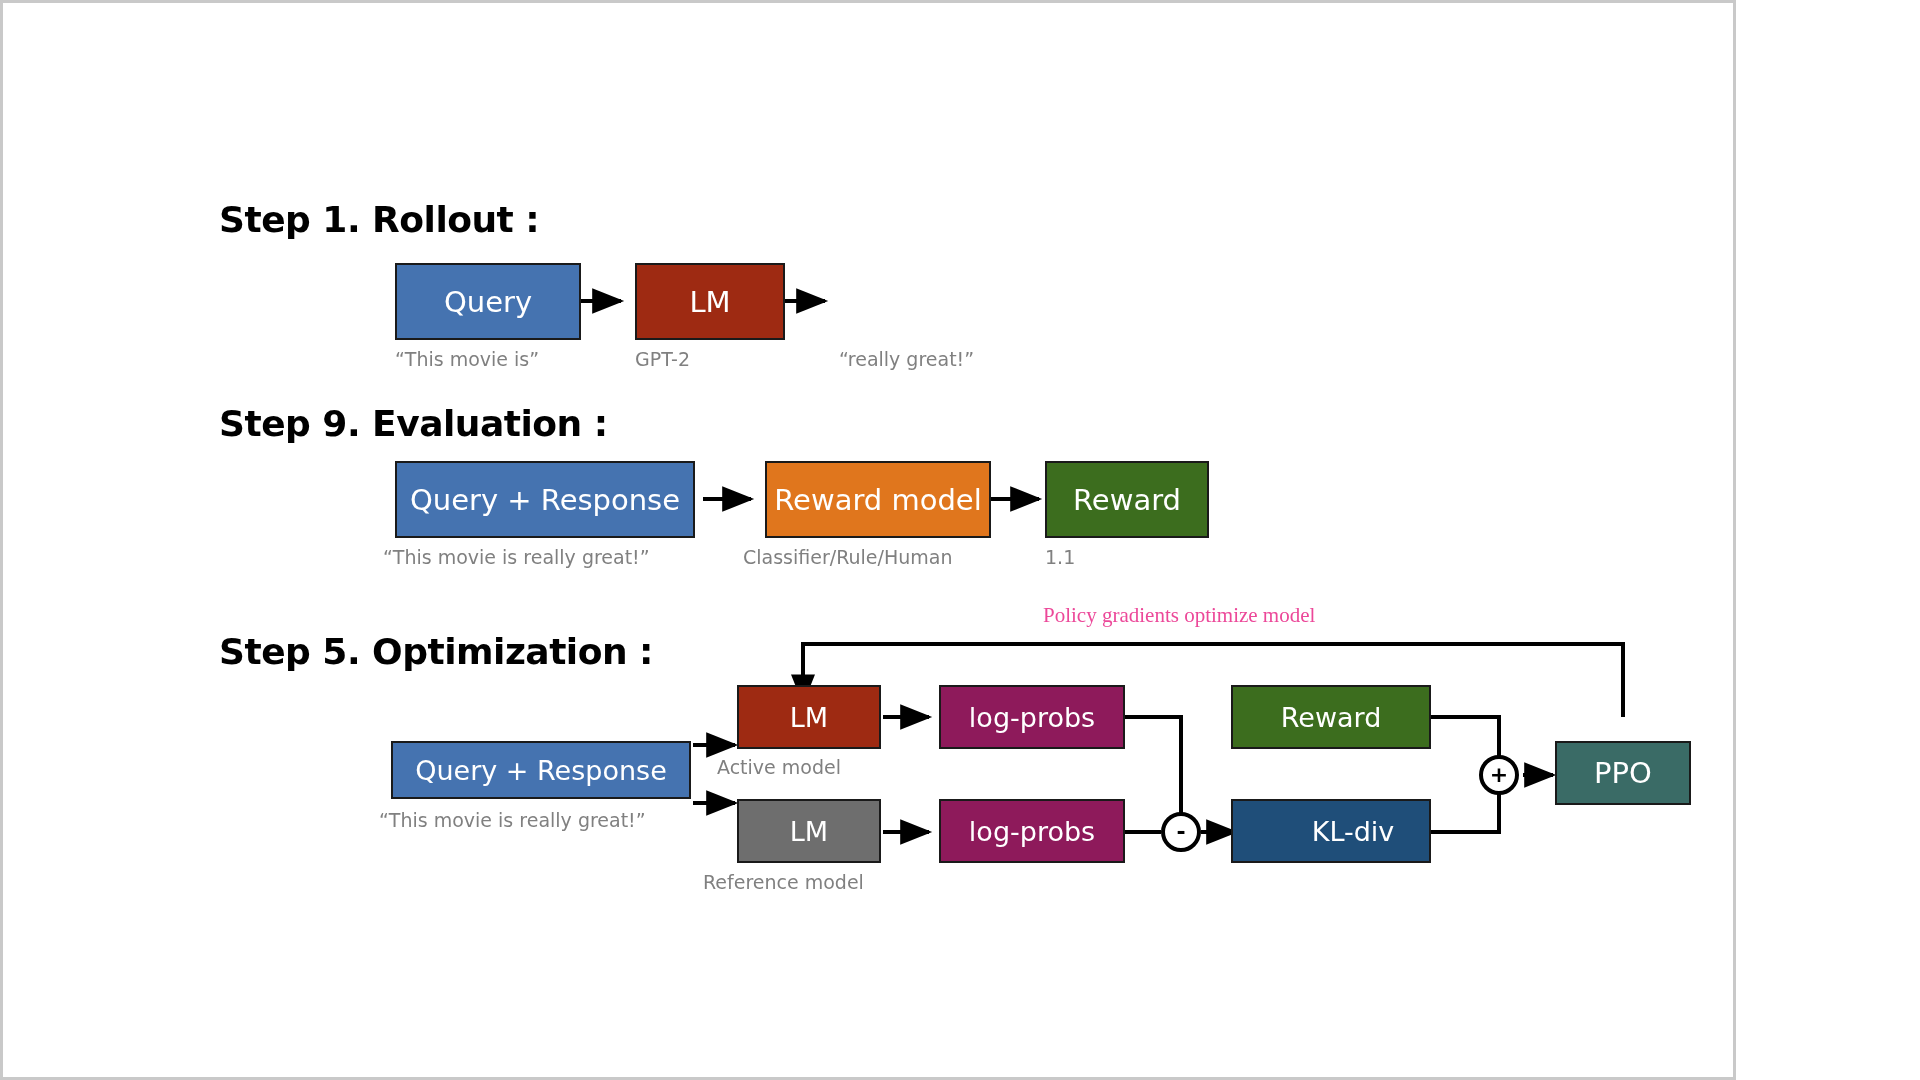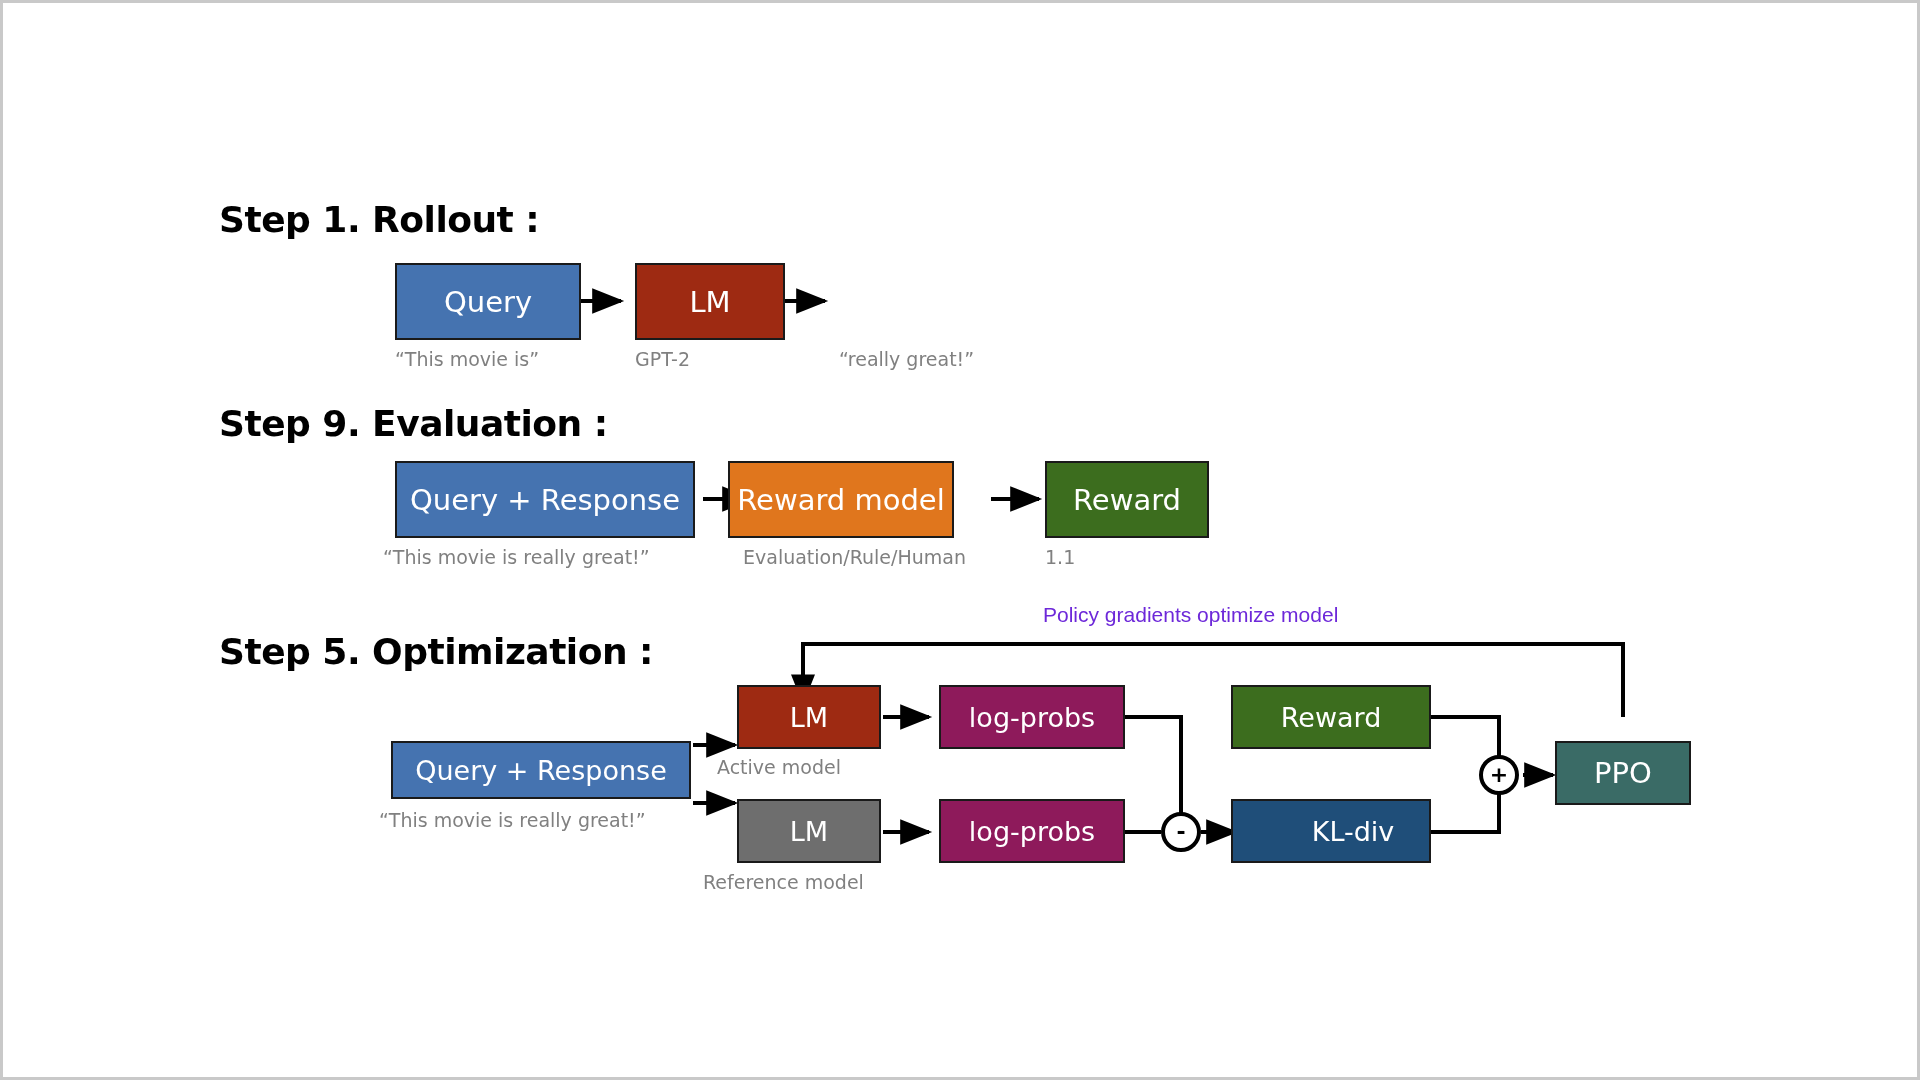--- a/index.html
+++ b/index.html
@@ -2,21 +2,21 @@
 <html><head>
 <meta charset="utf-8">
 <style>
   html,body{margin:0;padding:0;background:#ffffff;}
   body{
     width:1920px;height:1080px;
     font-family:"DejaVu Sans", sans-serif;
     overflow:hidden;
   }
   #frame{
-    position:absolute;left:0;top:0;width:1920px;height:1080px;
+    position:absolute;left:0;top:0;width:1736px;height:1080px;
     box-sizing:border-box;
     border:3px solid #c9c9c9;
     background:#ffffff;
   }
   #canvas{position:absolute;left:0;top:0;width:1920px;height:1080px;}
 
   .step-title{
     position:absolute;
     font-family:"DejaVu Sans", sans-serif;
     font-weight:bold;
@@ -42,23 +42,23 @@
     position:absolute;
     font-family:"DejaVu Sans", sans-serif;
     font-size:19px;
     color:#808080;
     white-space:nowrap;
     text-align:left;
   }
 
   .looplabel{
     position:absolute;
-    font-family:Liberation Sans, sans-serif;
+    font-family:Liberation Serif, serif;
     font-size:21px;
-    color:#6d28d9;
+    color:#ec4899;
     white-space:nowrap;
   }
 
   .op-circle{
     position:absolute;
     box-sizing:border-box;
     border:4px solid #000000;
     border-radius:50%;
     background:#ffffff;
     display:flex;align-items:center;justify-content:center;
@@ -122,22 +122,22 @@
     <div class="node" style="left:632px;top:260px;width:150px;height:77px;background:#9E2A12;font-size:29px;">LM</div>
     <div class="caption" style="left:632px;top:345px;width:150px;">GPT-2</div>
 
     <div class="caption" style="left:836px;top:345px;width:177px;">“really great!”</div>
 
     <div class="step-title" style="left:216px;top:400px;">Step 9. Evaluation :</div>
 
     <div class="node" style="left:392px;top:458px;width:300px;height:77px;background:#4573B0;font-size:29px;">Query + Response</div>
     <div class="caption" style="left:380px;top:543px;width:324px;">“This movie is really great!”</div>
 
-    <div class="node" style="left:725px;top:458px;width:226px;height:77px;background:#E0761D;font-size:29px;">Reward model</div>
-    <div class="caption" style="left:740px;top:543px;width:270px;">Evaluation/Rule/Human</div>
+    <div class="node" style="left:762px;top:458px;width:226px;height:77px;background:#E0761D;font-size:29px;">Reward model</div>
+    <div class="caption" style="left:740px;top:543px;width:270px;">Classifier/Rule/Human</div>
 
     <div class="node" style="left:1042px;top:458px;width:164px;height:77px;background:#3C6D1E;font-size:29px;">Reward</div>
     <div class="caption" style="left:1042px;top:543px;width:164px;">1.1</div>
 
     <div class="step-title" style="left:216px;top:628px;">Step 5. Optimization :</div>
 
     <div class="looplabel" style="left:1040px;top:600px;">Policy gradients optimize model</div>
 
     <div class="node" style="left:388px;top:738px;width:300px;height:58px;background:#4573B0;font-size:27px;">Query + Response</div>
     <div class="caption" style="left:376px;top:806px;width:324px;">“This movie is really great!”</div>

